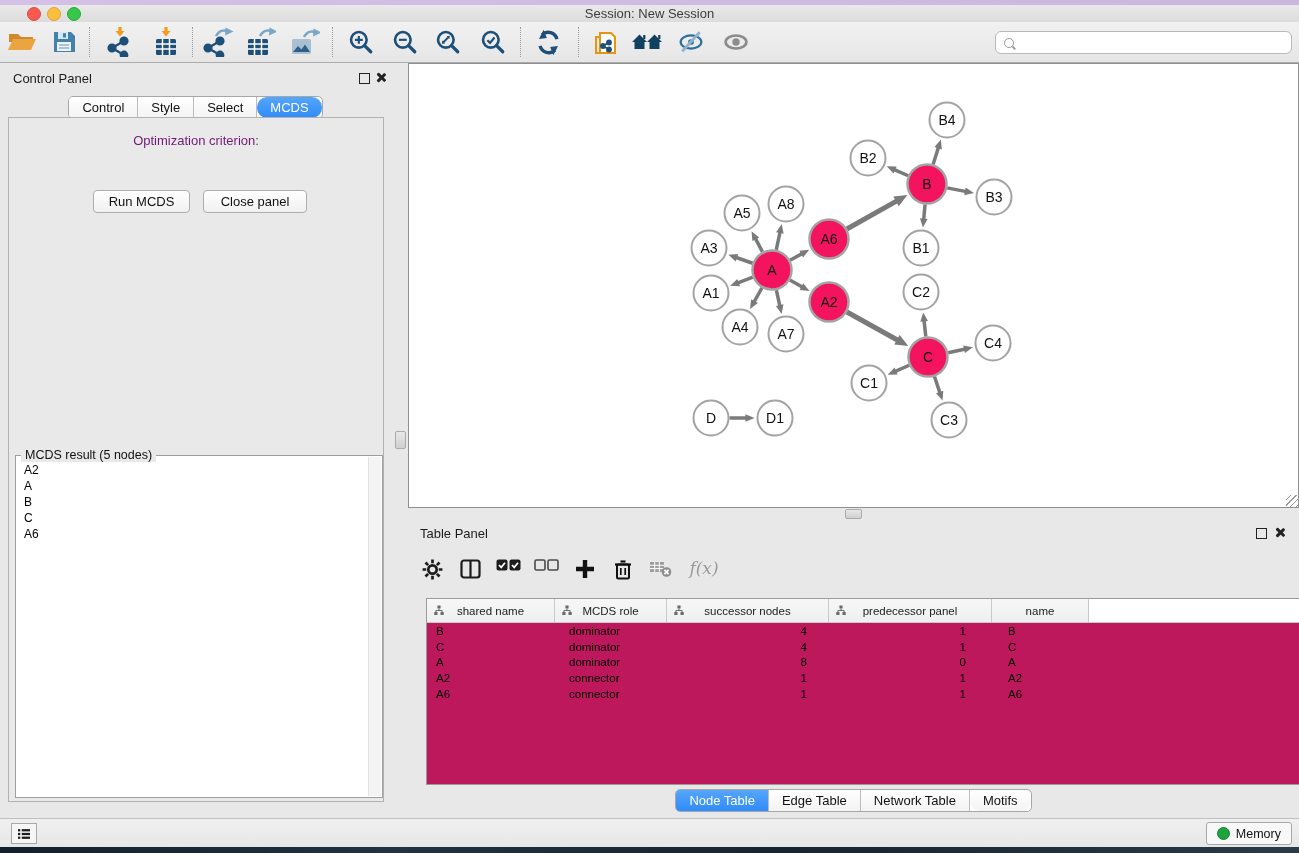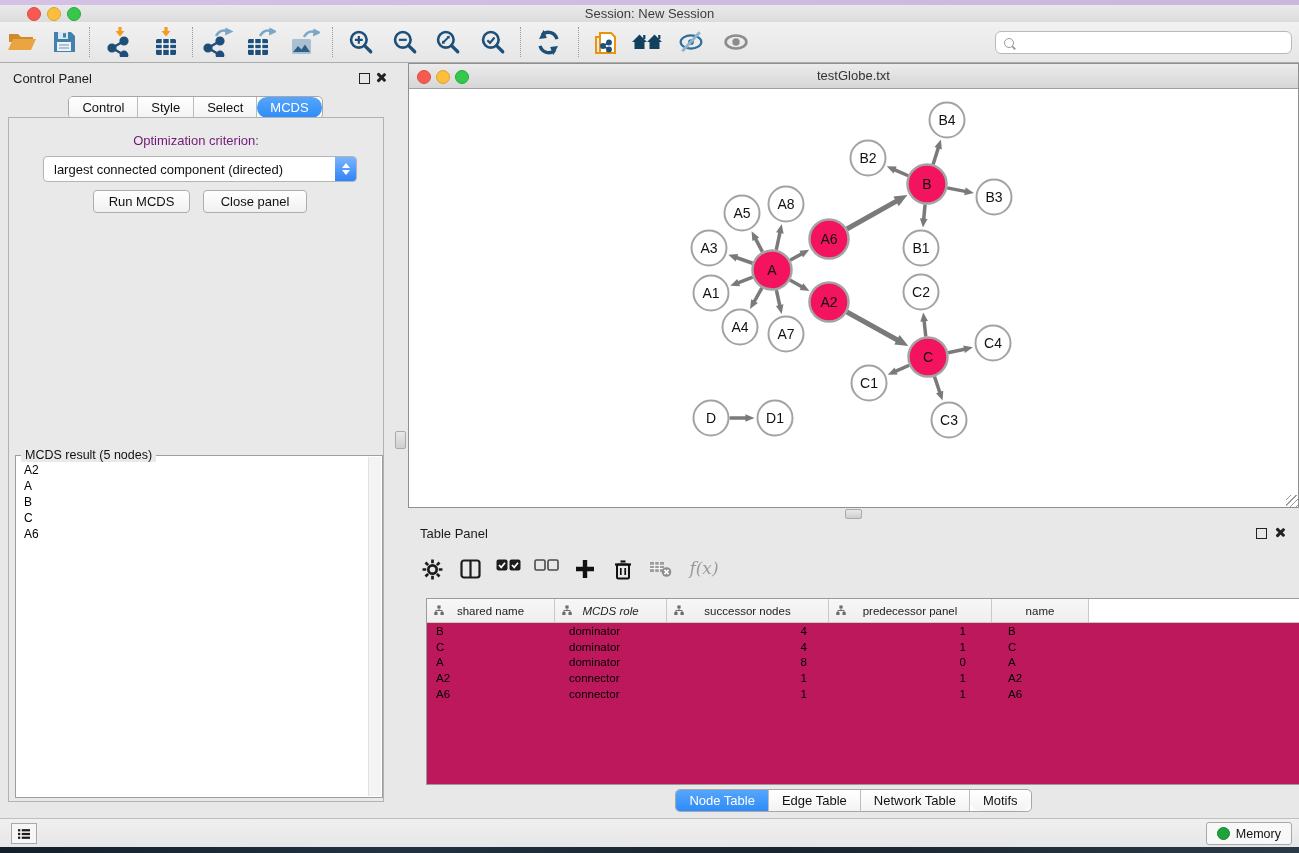--- a/index.html
+++ b/index.html
@@ -275,53 +275,40 @@
   <div id="cp-tabs">
       <div class="segmented" id="cp-tab-group">
         <span class="segment">Control</span>
         <span class="segment">Style</span>
         <span class="segment">Select</span>
         <span class="segment active">MCDS</span>
       </div>
     </div>
   <div id="cp-content">
     <div id="opt-label">Optimization criterion:</div>
-    <div id="criterion">
-      <span class="txt">largest connected component (directed)</span>
-      <span class="stepper">
-        <span class="tri-up"></span>
-          <span class="tri-down"></span>
-      </span>
-    </div>
     <button class="aqua-btn" style="left:84px;top:72px;width:97px">Run MCDS</button>
     <button class="aqua-btn" style="left:194px;top:72px;width:104px">Close panel</button>
     <div id="result-box">
       <span id="result-legend">MCDS result (5 nodes)</span>
       <div id="result-list">
           <div class="li">A2</div>
           <div class="li">A</div>
           <div class="li">B</div>
           <div class="li">C</div>
           <div class="li">A6</div>
         </div>
       <div id="result-scroll"></div>
     </div>
   </div>
 </div>
 
 <div class="abs grip-v"></div>
 <div class="abs grip-h"></div>
 
 <div class="abs" id="net-window">
-  <div id="net-titlebar">
-    <span class="light red" style="left:8px"></span>
-    <span class="light yellow" style="left:27px"></span>
-    <span class="light green" style="left:46px"></span>
-    <div id="net-title">testGlobe.txt</div>
-  </div>
   <div id="net-canvas">
     <svg id="graph-svg" width="887" height="417">
         <line x1="353.45219812693125" y1="162.85917644116935" x2="346.0874747625967" y2="148.86620204893373" stroke="#7a7a7a" stroke-width="3.5"></line>
         <polygon points="342.54780187306875,142.14082355883065 350.19302956801624,148.4004556161011 343.379159255675,151.98670314891228" fill="#7a7a7a"></polygon>
         <line x1="367.2538362712788" y1="160.94620043539996" x2="371.1691317452227" y2="142.4883789153786" stroke="#7a7a7a" stroke-width="3.5"></line>
         <polygon points="372.7461637287212,135.05379956460004 374.62407681433456,144.75462130519927 367.09167405104574,143.15683890086527" fill="#7a7a7a"></polygon>
         <line x1="343.6461191541543" y1="174.24150192684752" x2="326.5289781350373" y2="168.26408760271147" stroke="#7a7a7a" stroke-width="3.5"></line>
         <polygon points="319.3538808458457,165.75849807315248 329.21439466432537,165.12385861994184 326.6758368514827,172.3933650839912" fill="#7a7a7a"></polygon>
         <line x1="343.8182056289273" y1="188.2324798448307" x2="328.2930937476656" y2="194.0862105541589" stroke="#7a7a7a" stroke-width="3.5"></line>
         <polygon points="321.1817943710727,196.7675201551693 328.3383446820076,189.9545701592381 331.05493467250494,197.1594392644703" fill="#7a7a7a"></polygon>
@@ -467,21 +454,21 @@
     <div id="nt-header">
         <div class="hcell" style="width: 128px;">
           <svg class="tree" width="10" height="11" viewBox="0 0 10 11">
             <rect x="3.4" y="0.5" width="3.2" height="3" fill="#6a6a6a"></rect>
             <rect x="0.3" y="7" width="3.2" height="3" fill="#6a6a6a"></rect>
             <rect x="6.5" y="7" width="3.2" height="3" fill="#6a6a6a"></rect>
             <path d="M5 3.5 V5.5 M1.9 7 V5.5 H8.1 V7" stroke="#6a6a6a" stroke-width="1" fill="none"></path>
           </svg>
           <span>shared name</span>
         </div>
-        <div class="hcell" style="width: 112px; font-style: italic;">
+        <div class="hcell" style="width: 112px;">
           <svg class="tree" width="10" height="11" viewBox="0 0 10 11">
             <rect x="3.4" y="0.5" width="3.2" height="3" fill="#6a6a6a"></rect>
             <rect x="0.3" y="7" width="3.2" height="3" fill="#6a6a6a"></rect>
             <rect x="6.5" y="7" width="3.2" height="3" fill="#6a6a6a"></rect>
             <path d="M5 3.5 V5.5 M1.9 7 V5.5 H8.1 V7" stroke="#6a6a6a" stroke-width="1" fill="none"></path>
           </svg>
           <span>MCDS role</span>
         </div>
         <div class="hcell" style="width: 162px;">
           <svg class="tree" width="10" height="11" viewBox="0 0 10 11">

